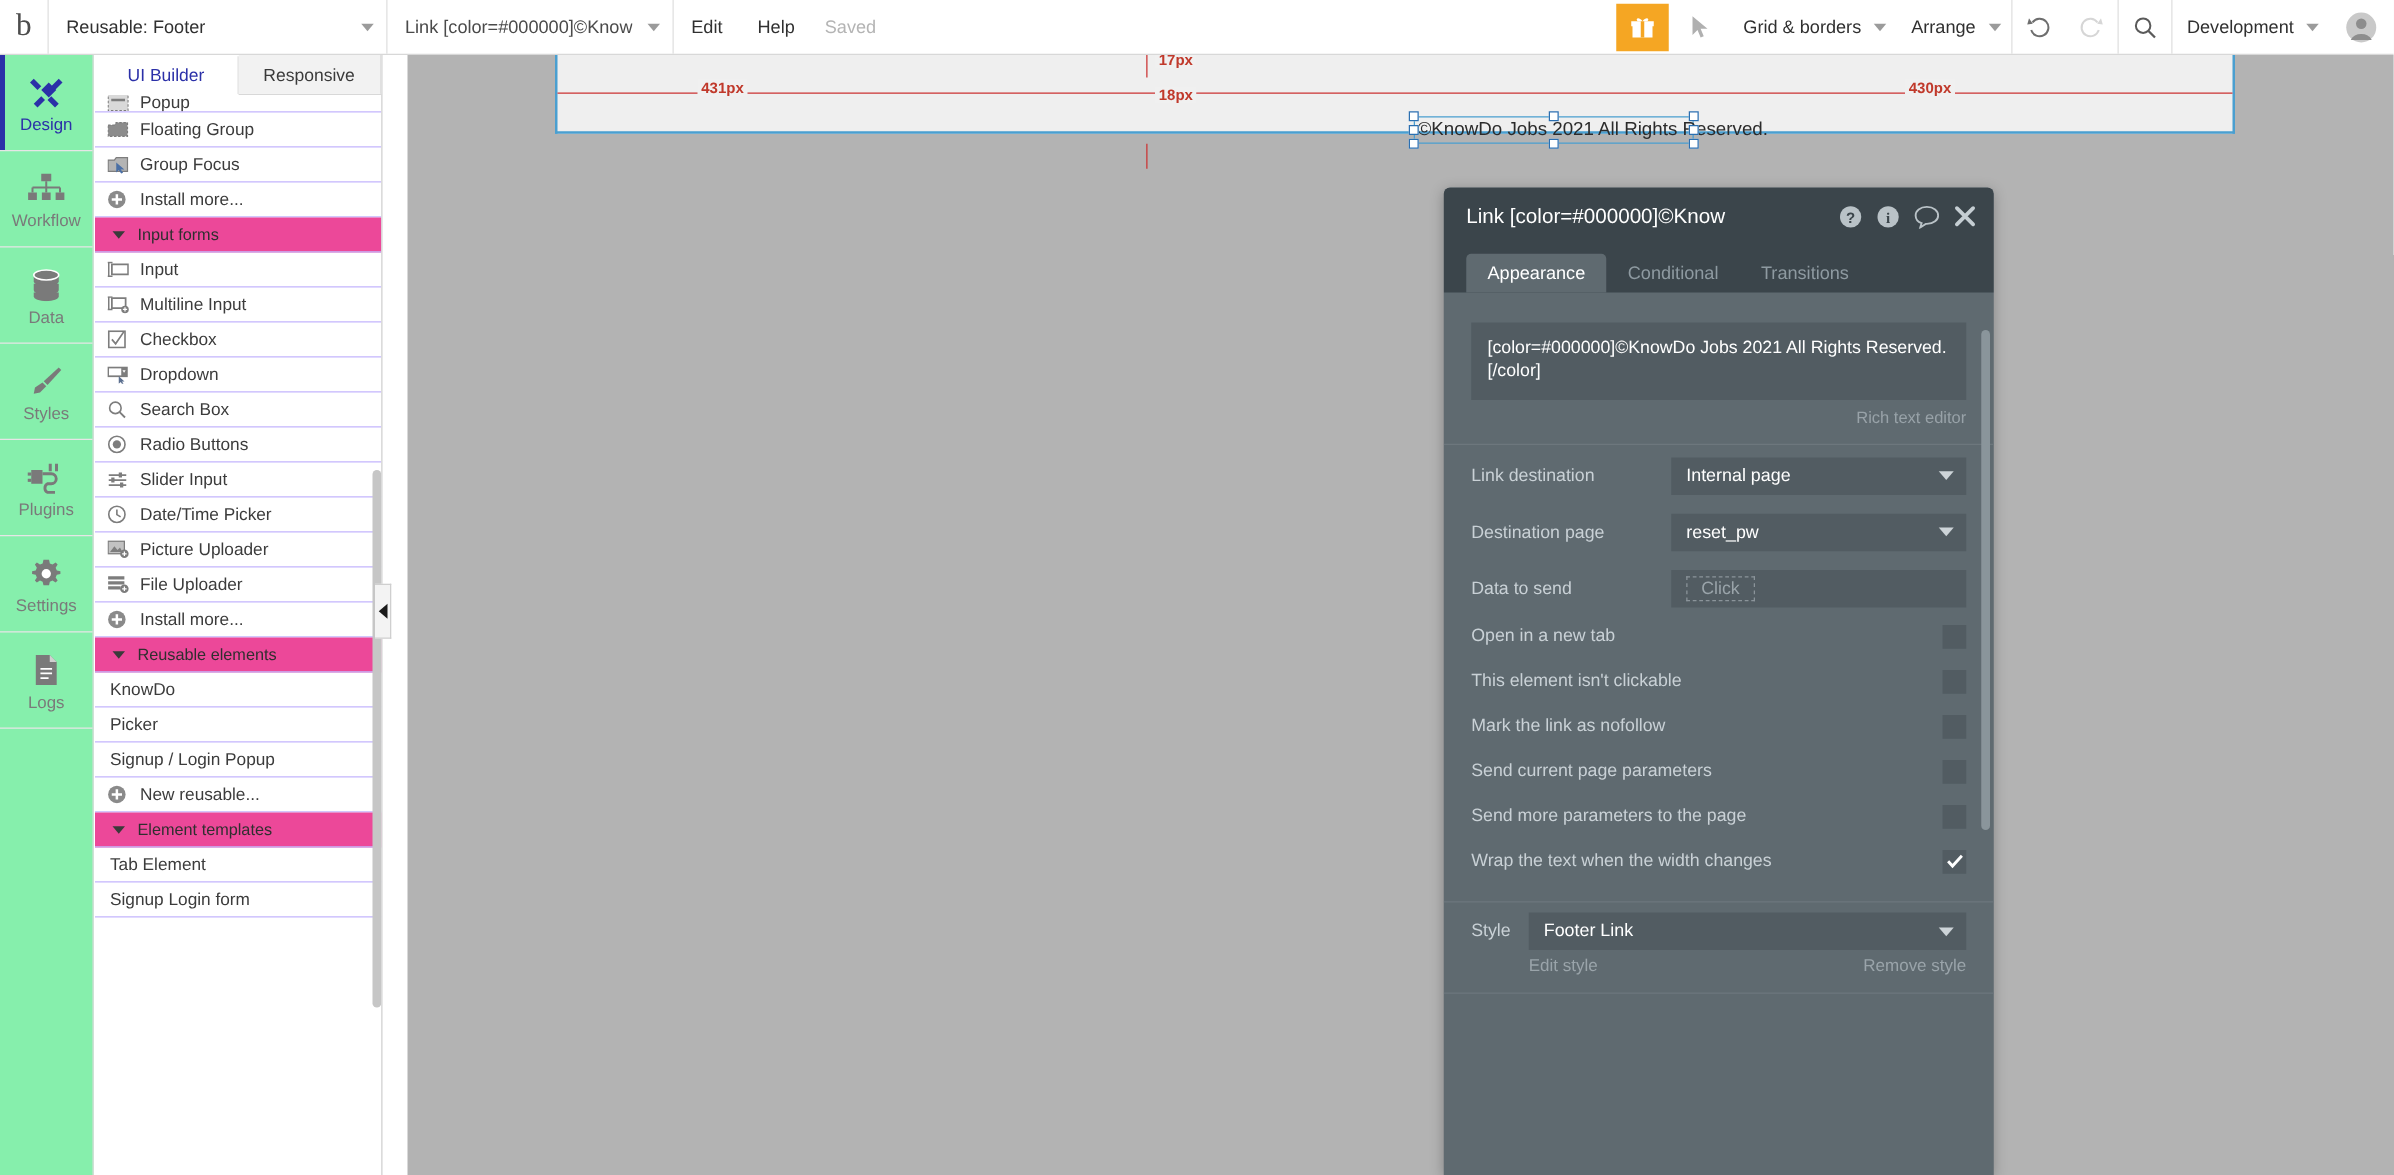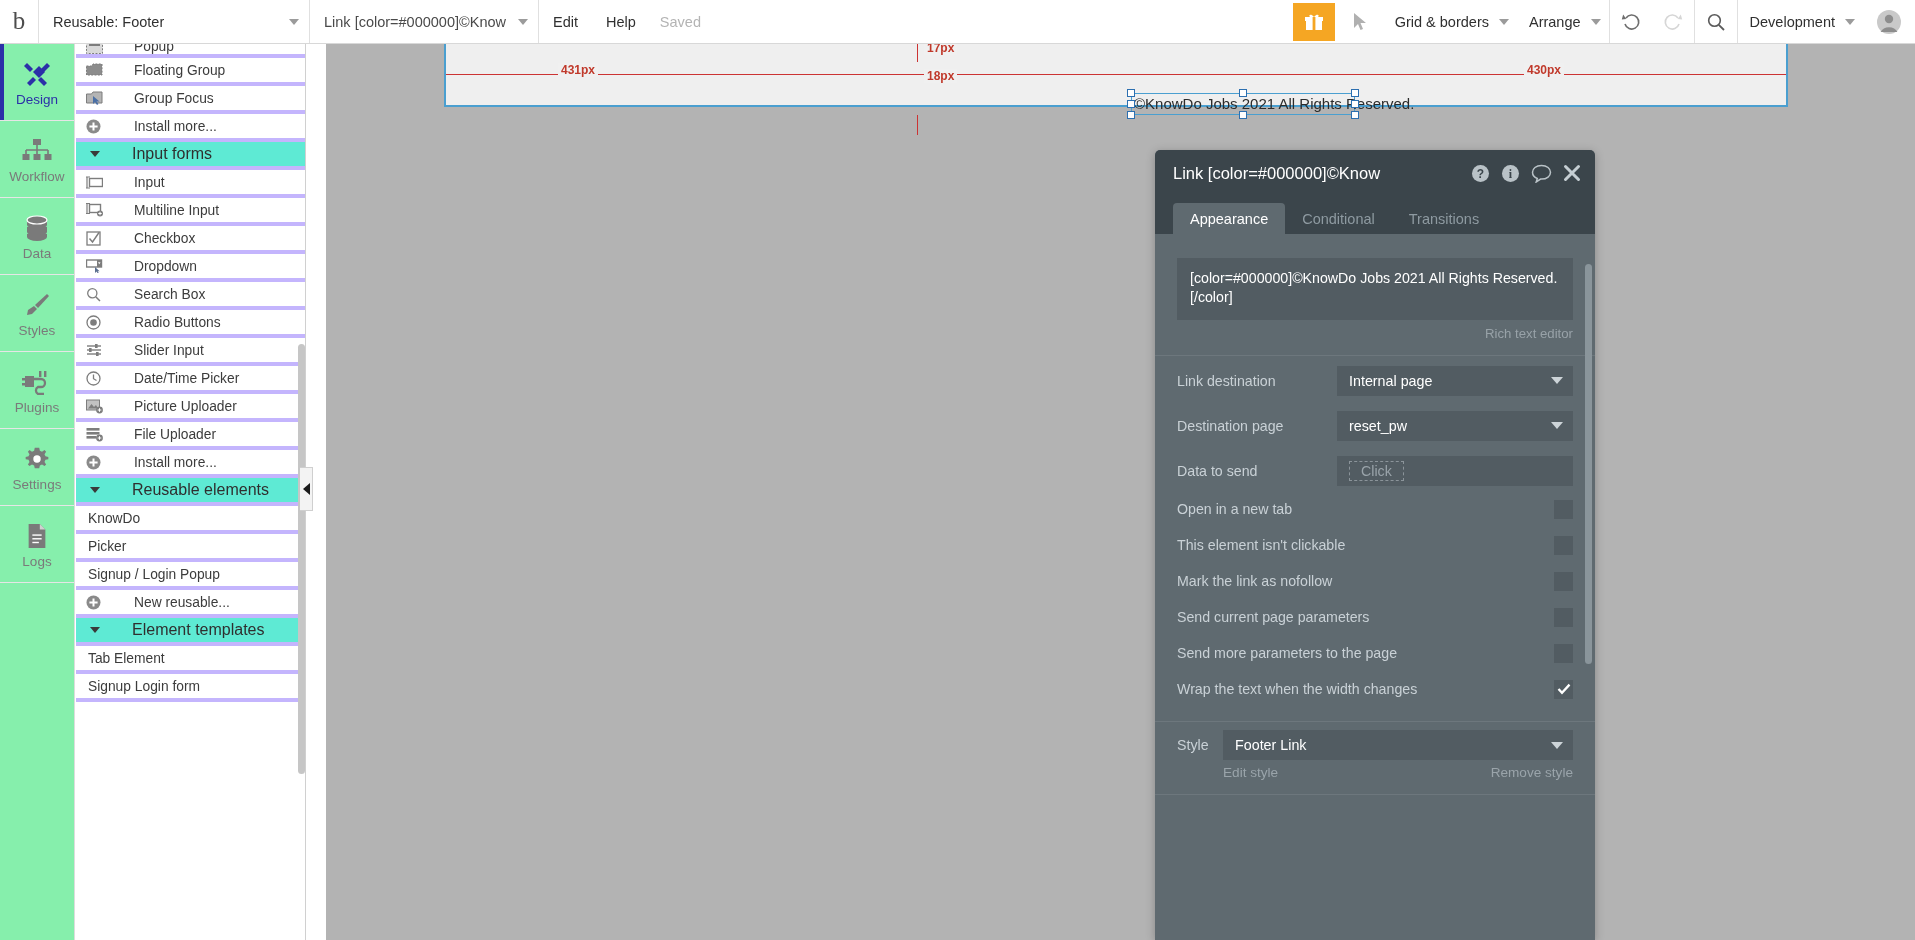--- a/index.html
+++ b/index.html
@@ -91,26 +91,26 @@
   .palette-tabs { display: flex; height: 32px; border-bottom: 1px solid #d8d8d8; }
   .ptab {
     flex: 1; display: flex; align-items: center; justify-content: center;
     font-size: 14px; cursor: pointer; background: #f2f2f2; color: #3a3a3a;
     border-right: 1px solid #e0e0e0;
   }
   .ptab.active { background: #ffffff; color: #2b30a8; border-bottom: 1px solid #ffffff; position: relative; top: 1px;}
   .palette-list { flex: 1; overflow: hidden; position: relative; }
   .prow {
     height: 28px; display: flex; align-items: center; padding-left: 10px;
-    border-bottom: 4px solid #c4b5fd; font-size: 13.8px; color: #3c3c3c;
-    cursor: pointer; white-space: nowrap; gap: 22px;
+    border-bottom: 1px solid #c4b5fd; font-size: 13.8px; color: #3c3c3c;
+    cursor: pointer; white-space: nowrap;
   }
   .prow .picon { width: 26px; flex: none; display: flex; align-items: center; color: #7d7d7d;}
   .prow.group {
-    background: #5eead4; font-size: 16px; color: #2f2f2f; padding-left: 14px;
+    background: #ec4899; font-size: 13px; color: #2f2f2f; padding-left: 14px;
   }
   .prow.group .tri {
     width: 0; height: 0; margin-right: 10px;
     border-left: 5px solid transparent; border-right: 5px solid transparent;
     border-top: 6px solid #3a3a3a; flex: none;
   }
   .prow.plain { padding-left: 12px; }
   .prow.clipped { height: 14px; overflow: hidden; align-items: flex-end; }
   .palette-scroll {
     position: absolute; right: 0; top: 300px; width: 7px; height: 430px;
@@ -401,20 +401,24 @@
             <line x1="7" y1="17" x2="17" y2="17"></line>
             <line x1="7" y1="21" x2="14" y2="21"></line>
           </g>
         </svg>
       </span>
       <span class="rlabel">Logs</span>
     </div>
   </div>
 
   <div class="palette">
+    <div class="palette-tabs">
+      <div class="ptab active">UI Builder</div>
+      <div class="ptab">Responsive</div>
+    </div>
     <div class="palette-list">
 
       <div class="prow clipped">
         <span class="picon">
           <svg width="17" height="14" viewBox="0 0 17 14">
               <rect x="0.5" y="0.5" width="16" height="13" fill="#d9d9d9" stroke="#7d7d7d" stroke-dasharray="2 1.4"></rect>
               <rect x="3" y="4" width="11" height="2" fill="#7d7d7d"></rect>
             </svg>
         </span>
         <span>Popup</span>

